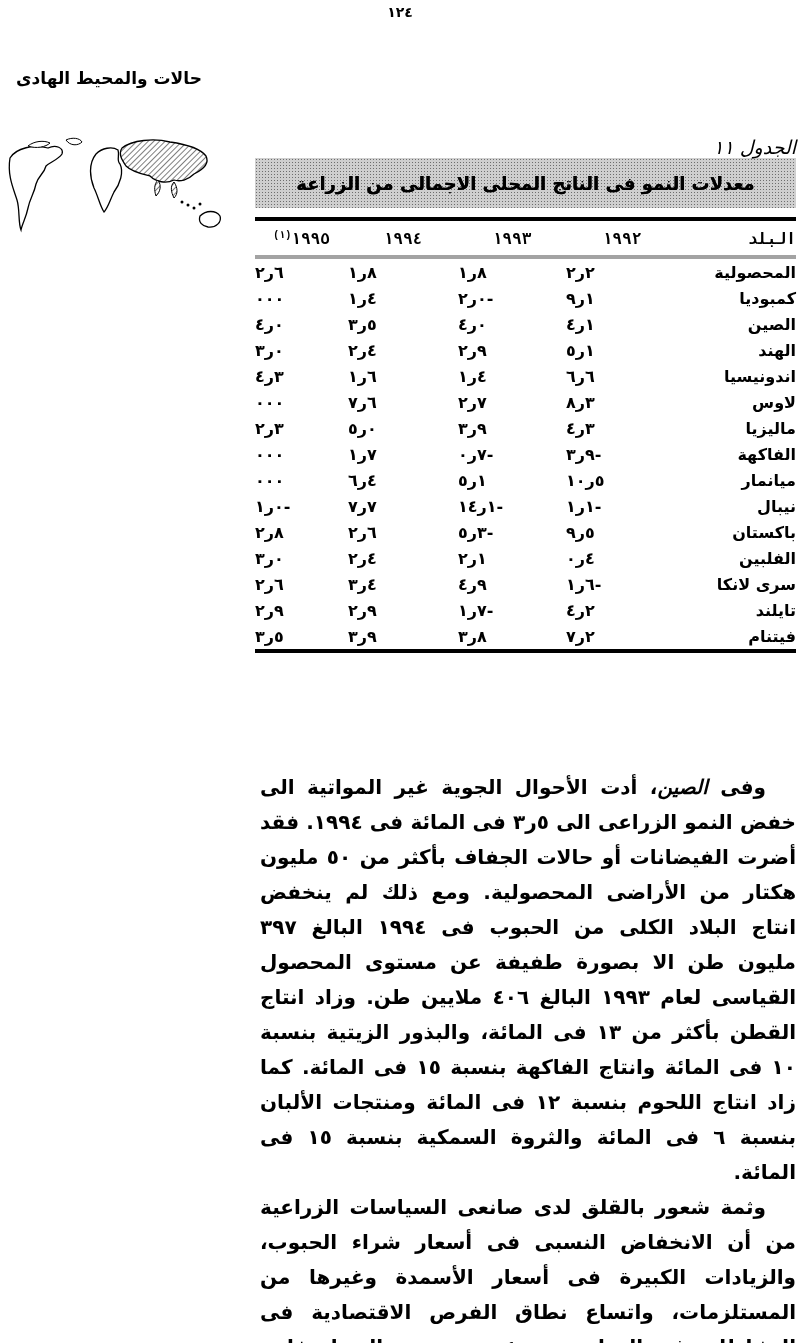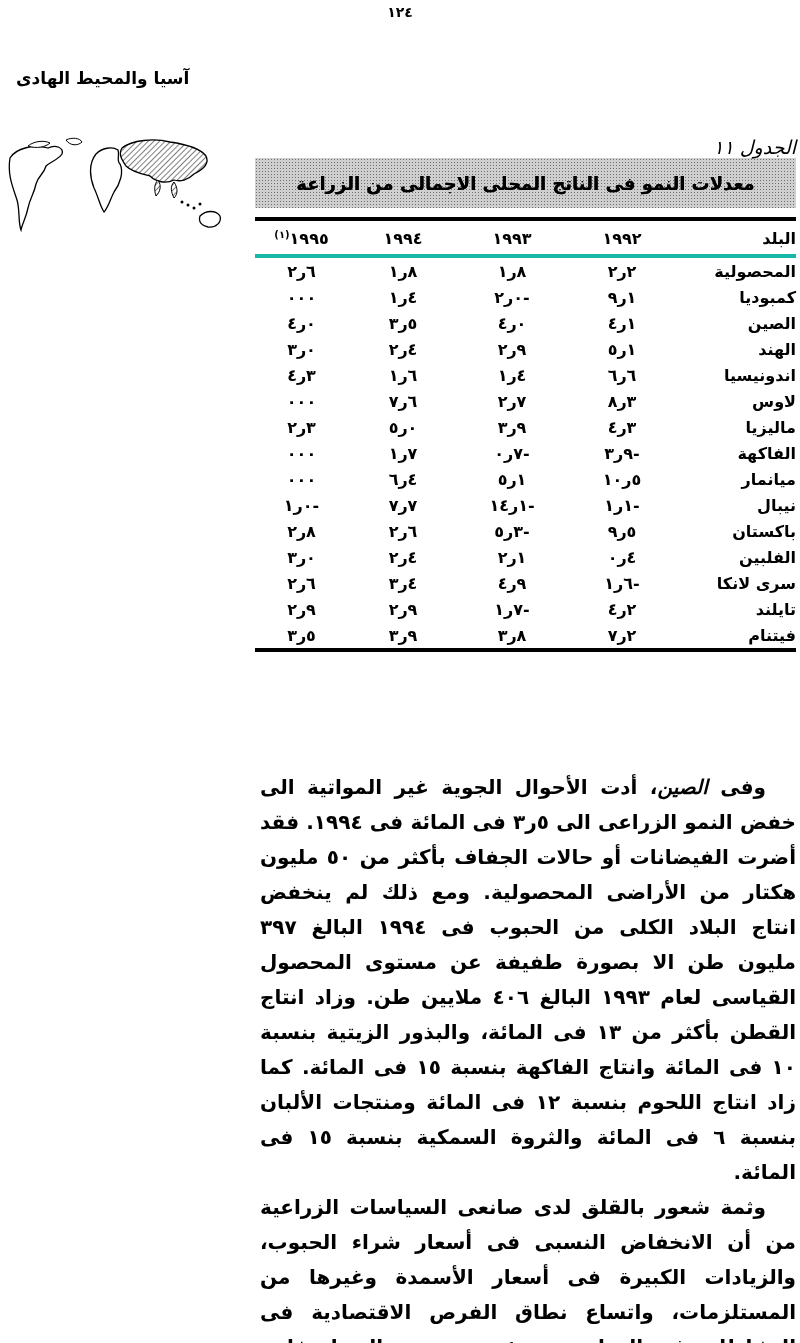--- a/index.html
+++ b/index.html
@@ -15,43 +15,43 @@
   
   .tablewrap{position:absolute;top:136px;left:255px;width:541px;direction:rtl;}
   .tcaption{font-size:19px;font-weight:normal;font-style:italic;text-align:right;padding-left:4px;}
   .banner{height:50px;display:flex;align-items:center;justify-content:center;
           background-color:#cfcfcf;
           background-image:radial-gradient(#6e6e6e 0.8px, rgba(0,0,0,0) 0.9px);
           background-size:3px 3px;}
   .banner .btxt{font-size:18px;font-weight:bold;text-shadow:0 0 0 #000;}
   table.growth{width:100%;border-collapse:collapse;margin-top:9px;table-layout:fixed;
                border-top:4px solid #000;border-bottom:4px solid #000;}
-  table.growth th{font-size:16px;font-weight:bold;padding:8px 0 6px 0;border-bottom:4px solid #14b8a6;}
+  table.growth th{font-size:16px;font-weight:bold;padding:8px 0 6px 0;border-bottom:4px solid #a3a3a3;font-family:Liberation Mono, monospace;}
   table.growth th.country{text-align:right;padding-left:2px;}
   table.growth th sup{font-size:10px;}
   table.growth td{font-size:16px;font-weight:bold;height:26px;padding:0;}
   td.cname{text-align:right;}
-  td.num{direction:ltr;unicode-bidi:bidi-override;text-align:center;}
+  td.num{direction:ltr;unicode-bidi:bidi-override;}
   col.c-country{width:118px;} col.c-92{width:112px;} col.c-93{width:108px;}
   col.c-94{width:110px;} col.c-95{width:93px;}
   .footnotes{margin-top:4px;font-size:13px;font-weight:bold;text-align:right;line-height:21px;}
   
   .bodytext{position:absolute;top:770px;left:260px;width:536px;direction:rtl;
             font-size:20px;font-weight:bold;line-height:35px;text-align:justify;}
   .bodytext p{margin:0;text-indent:30px;}
   .italic{font-style:italic;}
 </style>
 </head>
 <body>
 
 <div id="page">
 
   <div class="pageno">١٢٤</div>
 
-  <div class="regionlabel">آسيا والمحيط الهادى</div>
+  <div class="regionlabel">حالات والمحيط الهادى</div>
 
   <div class="mapwrap">
     <svg width="230" height="108" viewBox="0 0 230 108">
       <defs>
         <pattern id="hatch" width="4" height="4" patternUnits="userSpaceOnUse" patternTransform="rotate(45)">
           <rect width="4" height="4" fill="#fff"></rect>
           <line x1="0" y1="0" x2="0" y2="4" stroke="#000" stroke-width="1"></line>
         </pattern>
       </defs>
 

